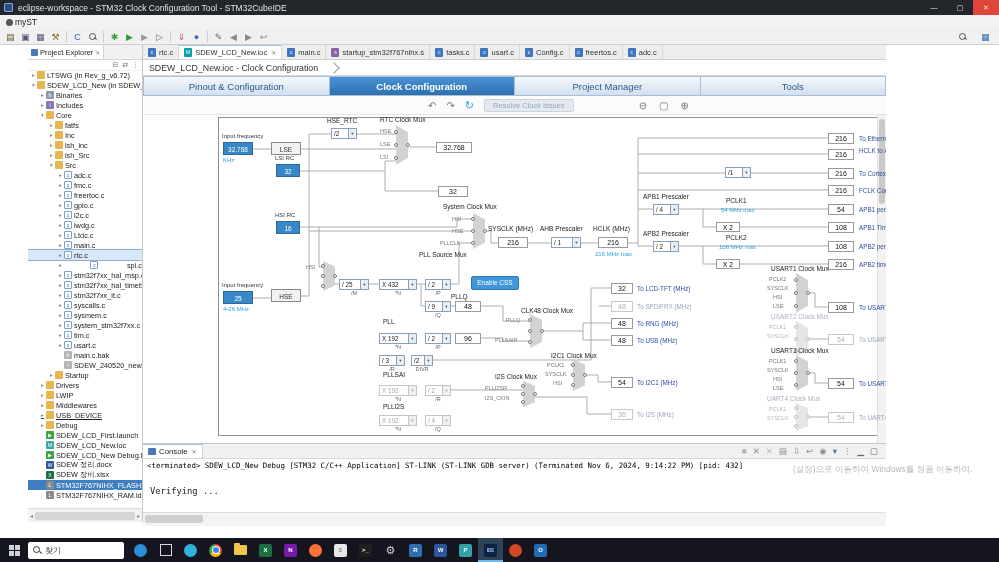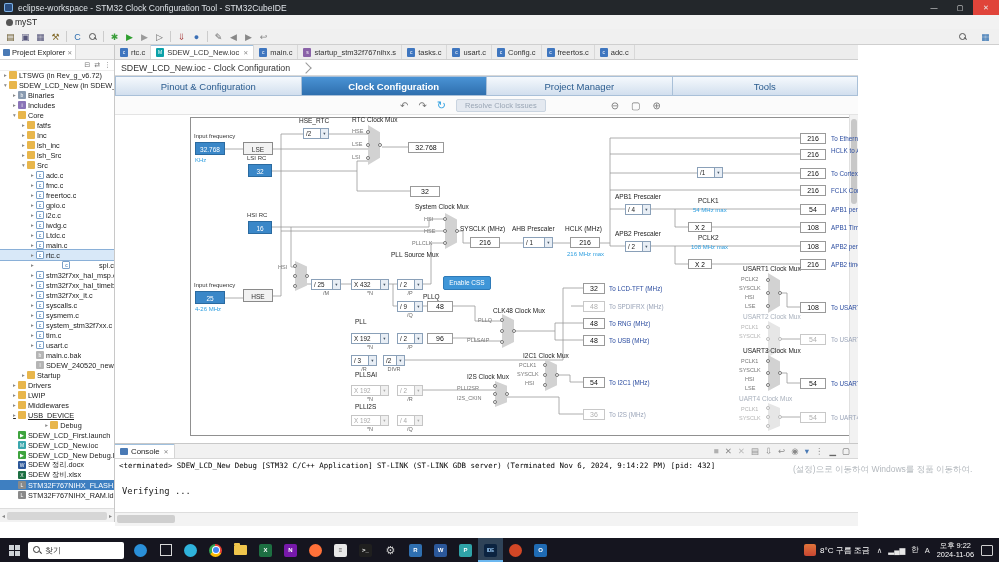--- a/index.html
+++ b/index.html
@@ -19,21 +19,21 @@
   .user-ico{width:7px;height:7px;border-radius:50%;background:#555;}
   
   .toolbar{position:absolute;left:0;top:29px;width:100%;height:16px;background:#f0f0f0;border-bottom:1px solid #cfcfcf;display:flex;align-items:center;padding-left:3px;box-sizing:border-box;}
   .tb-icon{width:15px;height:13px;display:inline-flex;align-items:center;justify-content:center;font-size:9px;}
   .tb-sep{width:1px;height:11px;background:#cccccc;margin:0 3px;}
   .tb-right{margin-left:auto;display:flex;align-items:center;padding-right:6px;gap:8px;}
   .mag{display:inline-block;width:8px;height:8px;position:relative;}
   .mag::before{content:"";position:absolute;left:0;top:0;width:5px;height:5px;border:1px solid currentColor;border-radius:50%;}
   .mag::after{content:"";position:absolute;left:5.5px;top:5.5px;width:3px;height:1.2px;background:currentColor;transform:rotate(45deg);}
   
-  .workbench{position:absolute;left:0;top:45px;width:858px;height:477px;display:flex;}
+  .workbench{position:absolute;left:8px;top:45px;width:858px;height:477px;display:flex;padding-left:20px;}
   
   .explorer{position:relative;width:115px;height:100%;border-right:1px solid #c8c8c8;background:#fff;box-sizing:border-box;}
   .exp-tabrow{height:14px;background:#f1f1f1;border-bottom:1px solid #d5d5d5;display:flex;align-items:center;}
   .exp-tab{display:flex;align-items:center;gap:2px;height:100%;background:#fff;border-right:1px solid #d5d5d5;padding:0 3px;font-size:7.5px;color:#222;white-space:nowrap;overflow:hidden;}
   .exp-chip{width:7px;height:7px;background:#4a7ab5;border-radius:1px;flex:none;}
   .exp-close{font-size:6px;color:#888;}
   .exp-icons{height:10px;display:flex;justify-content:flex-end;align-items:center;gap:4px;padding-right:3px;font-size:7px;color:#777;border-bottom:1px solid #eee;}
   .tree{position:absolute;left:0;top:25px;right:0;bottom:14px;overflow:hidden;}
   .trow{height:10px;display:flex;align-items:center;font-size:7.3px;color:#222;white-space:nowrap;}
   .trow.hl{background:#d8e8f8;outline:1px solid #8ab0d8;}
@@ -367,21 +367,21 @@
           <div class="trow" style="padding-left: 11px;">
             <span class="tarrow">▸</span>
             <span class="tchip" style="background: rgb(232, 182, 76);"></span>
             <span class="tlabel">Middlewares</span>
           </div>
           <div class="trow" style="padding-left: 11px; text-decoration: underline;">
             <span class="tarrow">▸</span>
             <span class="tchip" style="background: rgb(232, 182, 76);"></span>
             <span class="tlabel">USB_DEVICE</span>
           </div>
-          <div class="trow" style="padding-left: 11px; justify-content: center;">
+          <div class="trow" style="padding-left: 11px;">
             <span class="tarrow">▸</span>
             <span class="tchip" style="background: rgb(232, 182, 76);"></span>
             <span class="tlabel">Debug</span>
           </div>
           <div class="trow" style="padding-left: 11px;">
             <span class="tarrow"></span>
             <span class="tchip" style="background: rgb(63, 164, 63);">▶</span>
             <span class="tlabel">SDEW_LCD_First.launch</span>
           </div>
           <div class="trow" style="padding-left: 11px;">
@@ -900,32 +900,15 @@
         <div class="tapp active">
           <span class="ticon-square" style="background: rgb(11, 35, 64); color: rgb(159, 210, 255); font-size: 4.5px;">IDE</span>
         </div>
         <div class="tapp">
           <span class="ticon-circle" style="background: rgb(210, 71, 38);"></span>
         </div>
         <div class="tapp">
           <span class="ticon-square" style="background: rgb(31, 107, 180);">O</span>
         </div>
       </div>
-    <div class="tray">
-      <span class="weather">
-        <span class="weather-ico"></span>
-        <span>8°C 구름 조금</span>
-      </span>
-      <span id="tray-icons" style="display:flex;gap:6px;align-items:center;">
-          <span class="tray-ico">∧</span>
-          <span class="tray-ico">▂▄▆</span>
-          <span class="tray-ico">한</span>
-          <span class="tray-ico">A</span>
-        </span>
-      <span class="clockblk">
-        <div>오후 9:22</div>
-        <div>2024-11-06</div>
-      </span>
-      <span class="notif"></span>
-    </div>
   </div>
 
 </div>
 
 </body></html>

